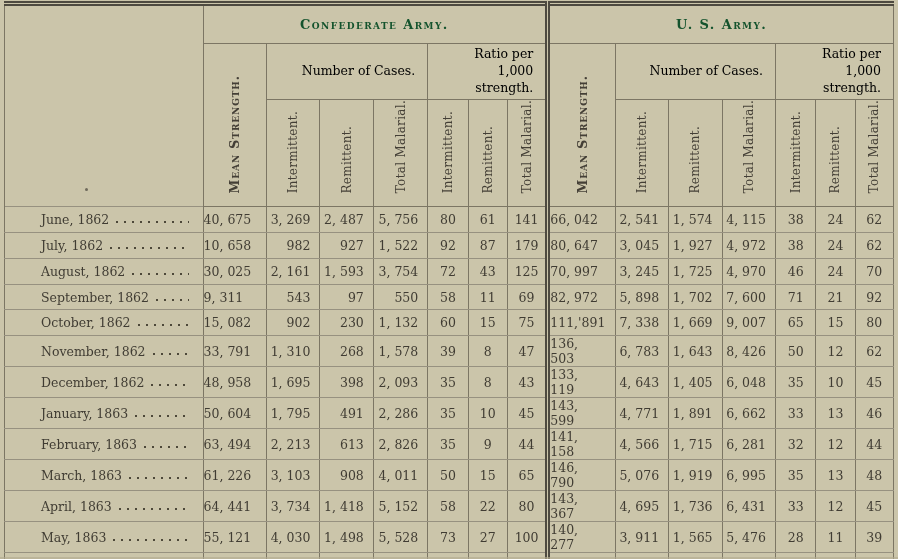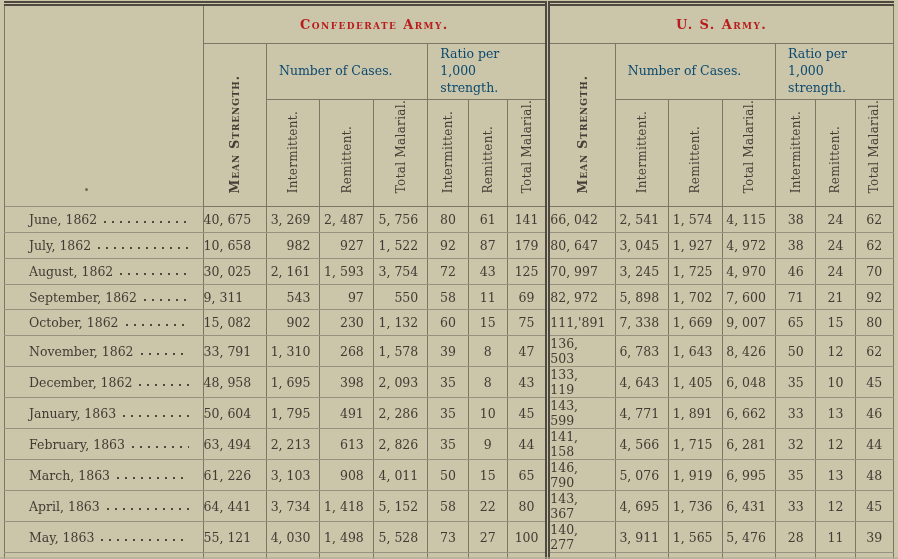--- a/index.html
+++ b/index.html
@@ -33,50 +33,50 @@
   
   tbody td { border-top-color:#979180; border-bottom-color:#979180; }
 
   .army {
     height:37px;
     font-size:13px;
     font-variant:small-caps;
     letter-spacing:1.4px;
     font-weight:600;
     text-align:center;
-    color:#b91c1c;
+    color:#14532d;
   }
   .grp {
     height:55px;
     font-size:12.5px;
     line-height:1.35;
-    text-align:left;
+    text-align:right;
     padding:0 12px;
-    color:#0c4a6e;
+    color:#000000;
   }
   .col-head-row th { height:93px; }
   .rot { vertical-align:bottom; text-align:center; padding-bottom:9px; }
   .vtext {
     display:inline-block;
     writing-mode:vertical-rl;
     transform:rotate(180deg);
     white-space:nowrap;
     font-size:12px;
     letter-spacing:0.3px;
     color:#443f36;
   }
   .sc { font-variant:small-caps; letter-spacing:0.9px; font-size:12.5px; font-weight:600; }
 
   .label-head { border-bottom:none; }
 
   tbody tr { height:25.8px; }
   tbody tr.summary { height:42px; }
   tbody tr.summary td { border-top:1px solid #7c7664; }
 
-  .label-cell { padding:0 6px 0 24px; }
+  .label-cell { padding:0 6px 0 36px; }
   .label-wrap { display:flex; align-items:flex-end; }
   .lbl { font-size:12.5px; white-space:nowrap; }
   .leader {
     flex:1 1 auto;
     height:3px;
     margin:0 8px 4px 7px;
     background:repeating-linear-gradient(90deg,#4d4839 0 2px,transparent 2px 8px);
     background-position:left bottom;
     background-size:100% 2px;
     background-repeat:no-repeat;

